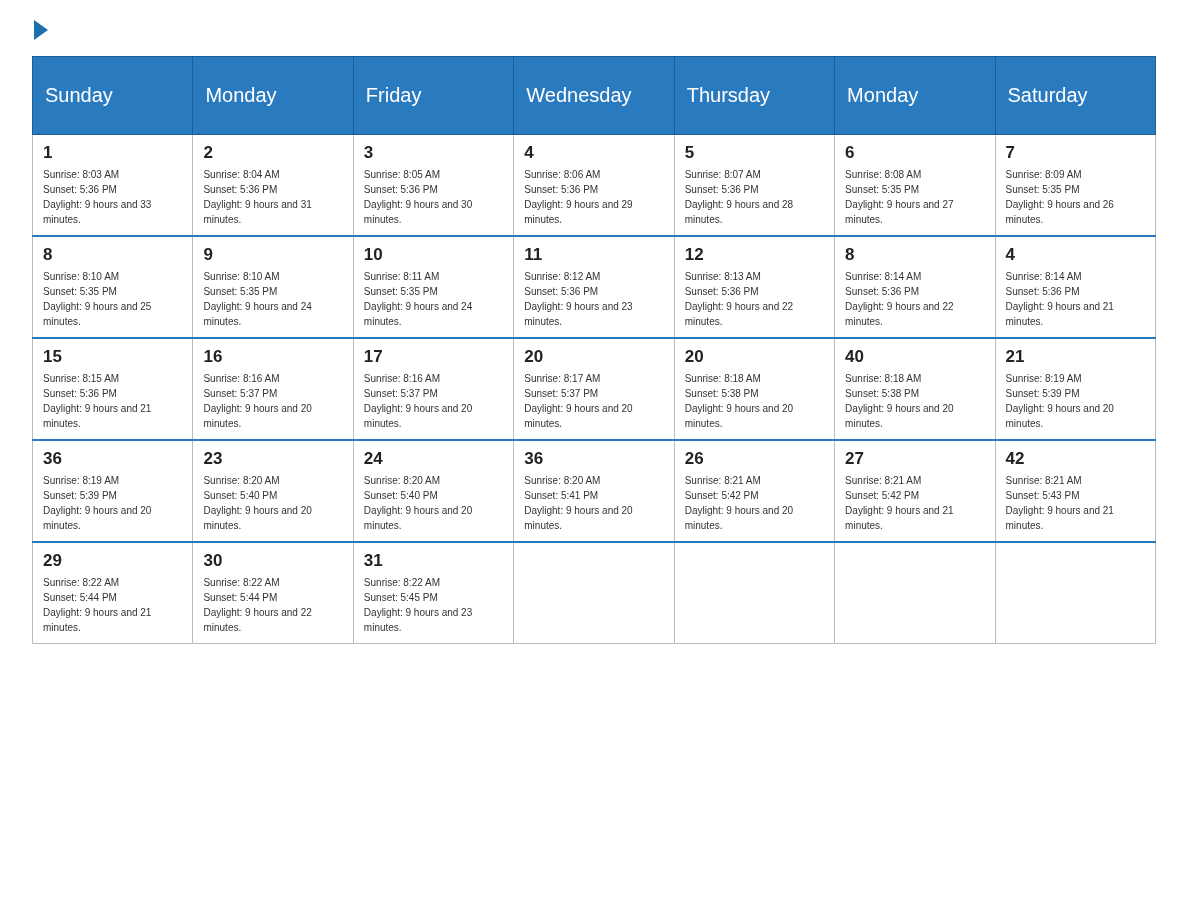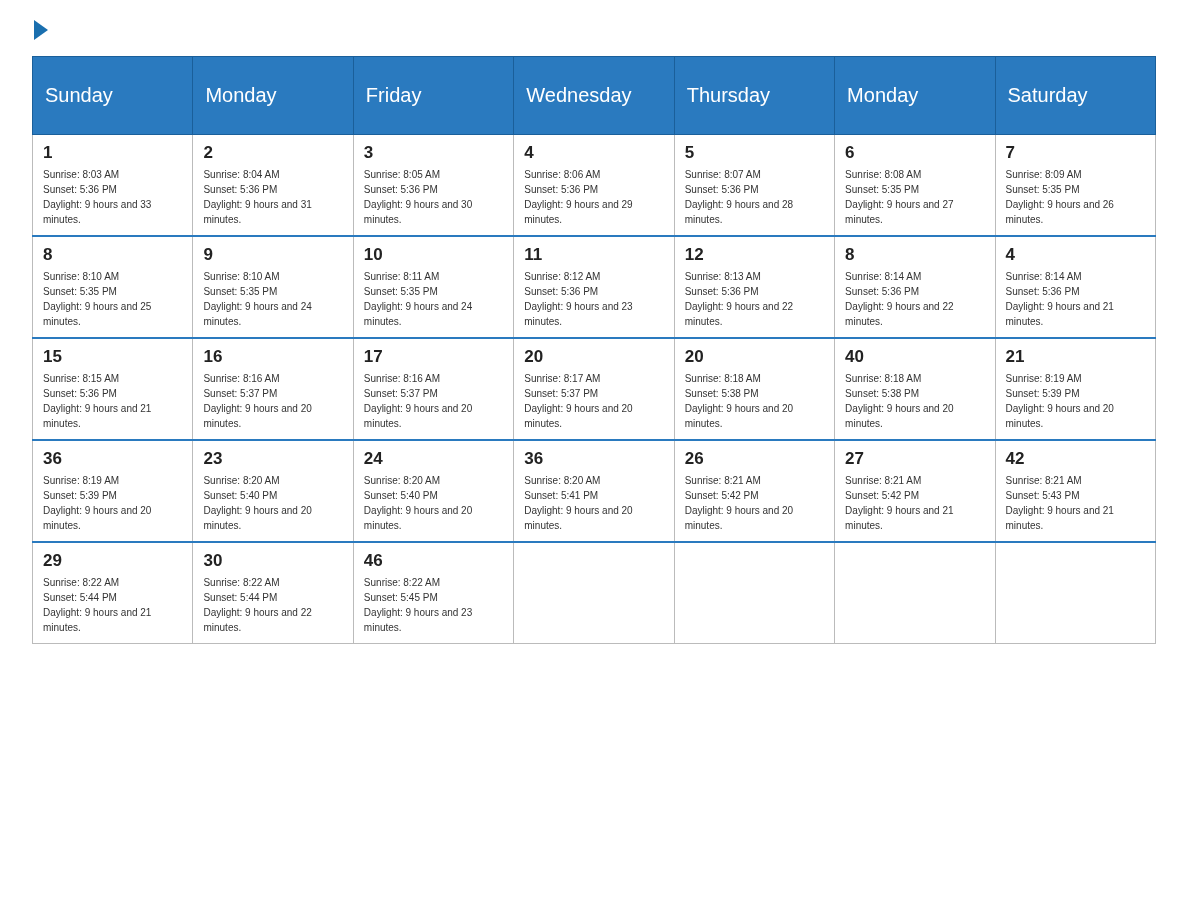--- a/index.html
+++ b/index.html
@@ -282,21 +282,21 @@
       <tr class="row-border">
         <td>
           <div class="day-number">29</div>
           <div class="day-info">Sunrise: 8:22 AM<br>Sunset: 5:44 PM<br>Daylight: 9 hours and 21 minutes.</div>
         </td>
         <td>
           <div class="day-number">30</div>
           <div class="day-info">Sunrise: 8:22 AM<br>Sunset: 5:44 PM<br>Daylight: 9 hours and 22 minutes.</div>
         </td>
         <td>
-          <div class="day-number">46</div>
+          <div class="day-number">31</div>
           <div class="day-info">Sunrise: 8:22 AM<br>Sunset: 5:45 PM<br>Daylight: 9 hours and 23 minutes.</div>
         </td>
         <td class="empty-cell"></td>
         <td class="empty-cell"></td>
         <td class="empty-cell"></td>
         <td class="empty-cell"></td>
       </tr>
     </tbody>
 </table>
 

